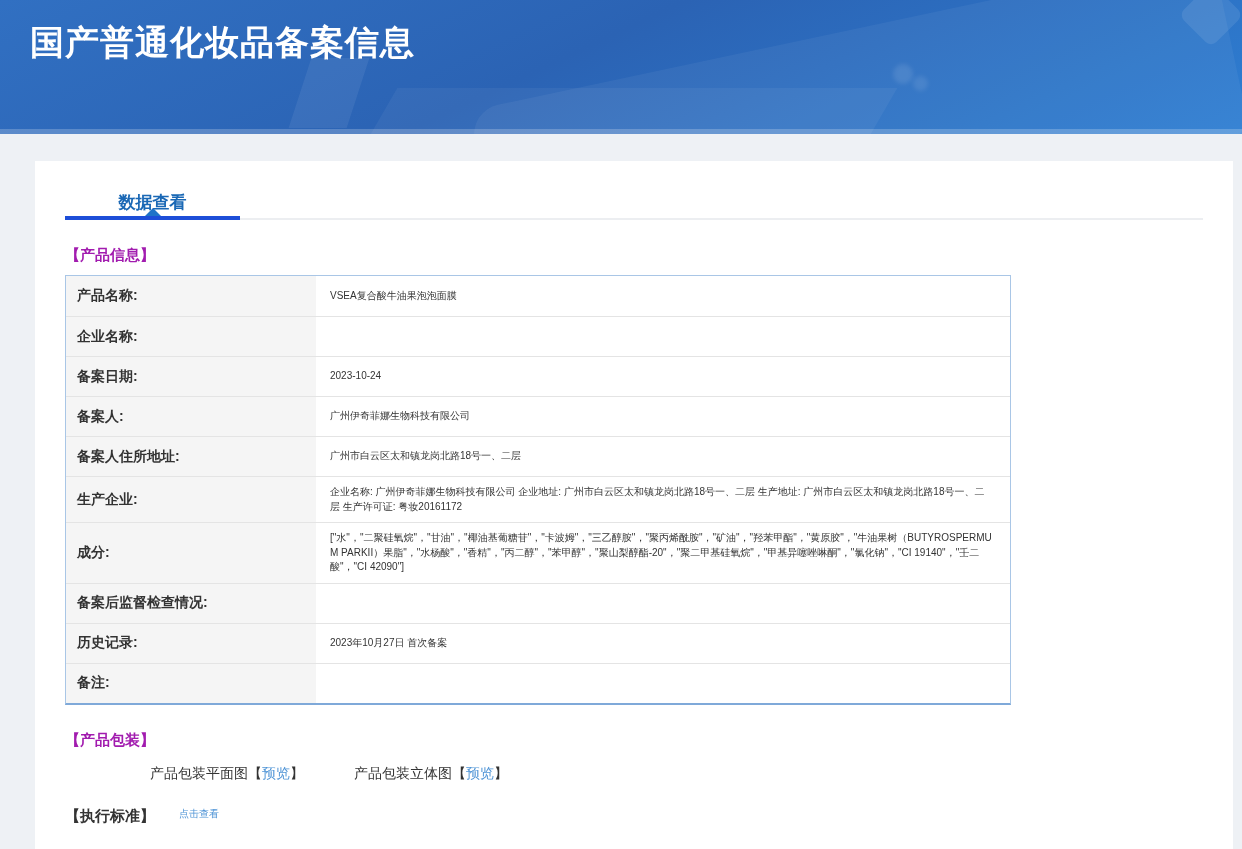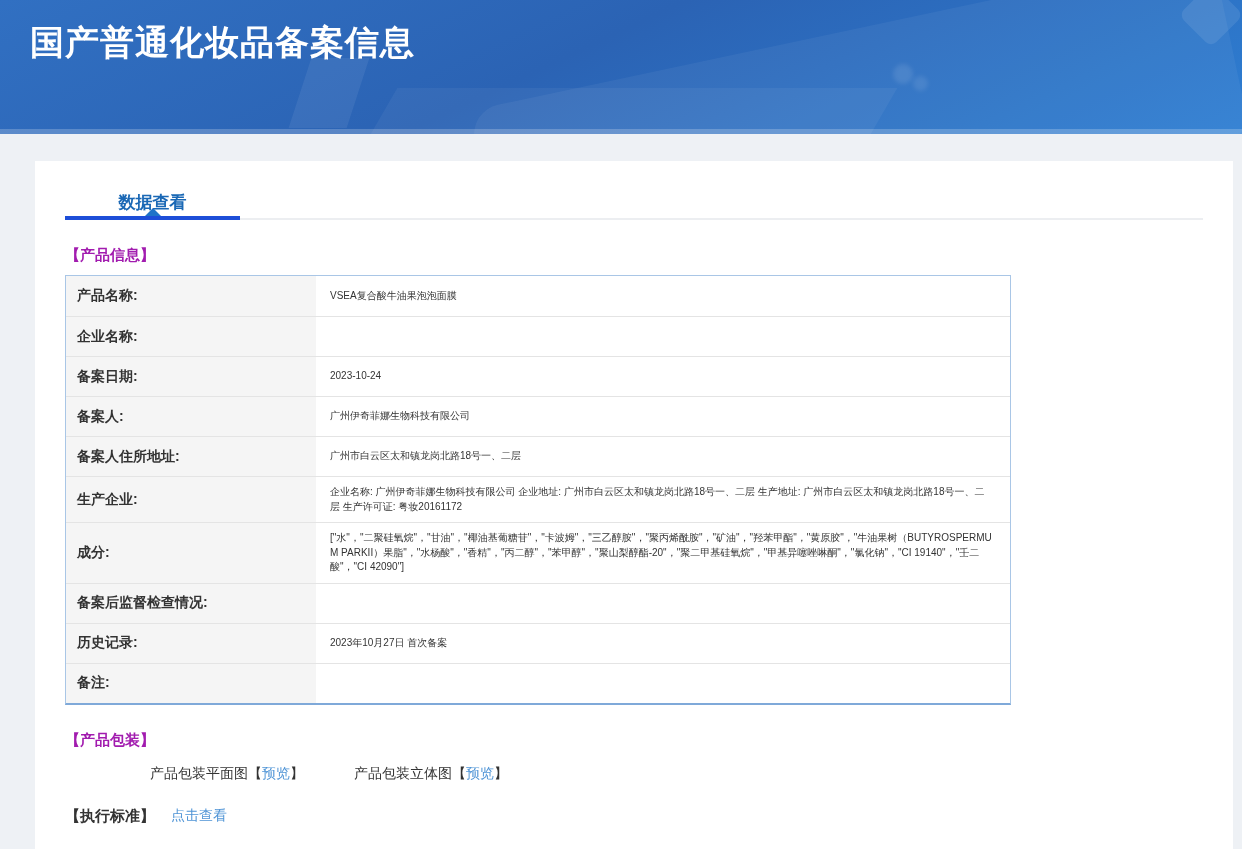--- a/index.html
+++ b/index.html
@@ -165,21 +165,21 @@
   .link-line {
     margin-top: 24px;
     font-size: 15px;
     display: flex;
     align-items: flex-start;
   }
   .link-line .bold-label {
     font-weight: 700;
     color: #333333;
   }
-  .link-line a { margin-left: 16px; font-size: 14px; }
+  .link-line a { margin-left: 24px; font-size: 10px; }
 </style>
 </head>
 <body>
 
 <div class="banner">
   <div class="deco deco-band"></div>
   <div class="deco deco-trapezoid"></div>
   <div class="deco deco-rect"></div>
   <div class="deco deco-square"></div>
   <div class="deco deco-dot1"></div>

